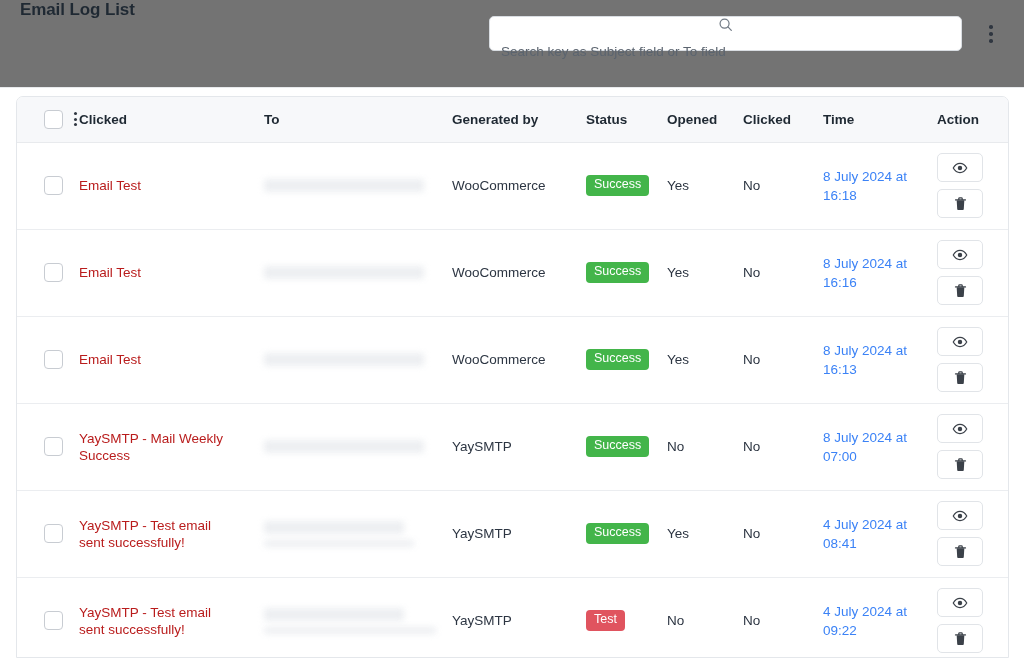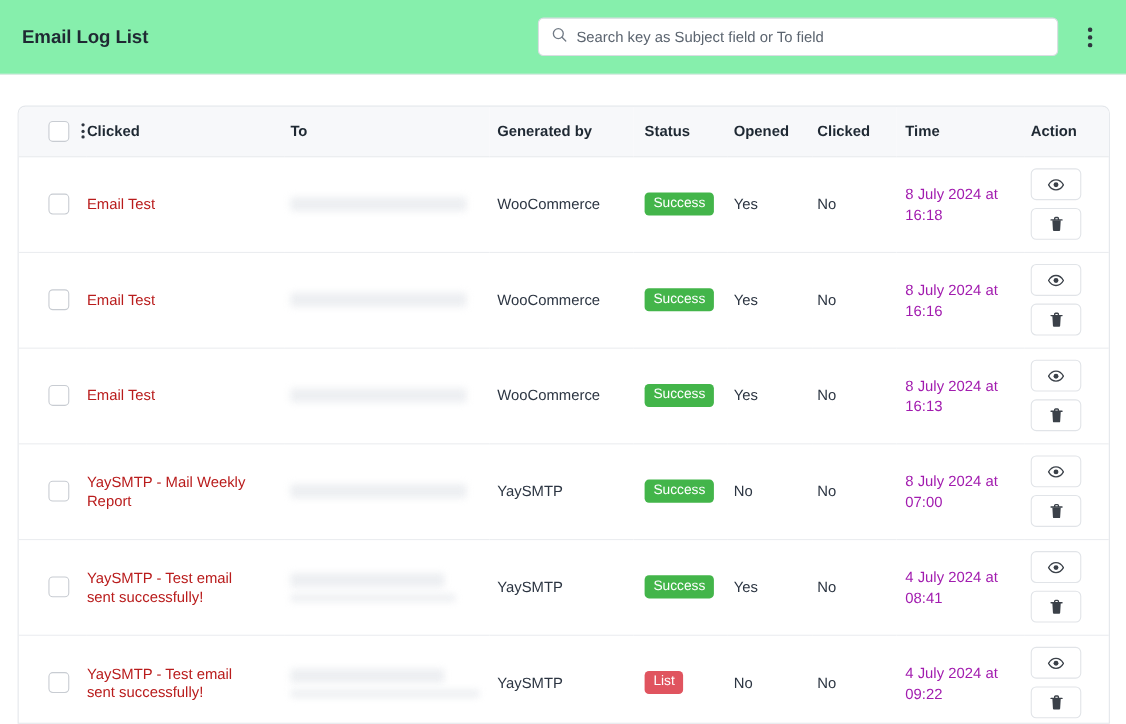--- a/index.html
+++ b/index.html
@@ -7,26 +7,26 @@
     width: 1024px; height: 658px;
     background: #ffffff;
     font-family: "Liberation Sans", sans-serif;
     -webkit-font-smoothing: antialiased;
     overflow: hidden;
   }
 
   
   .topbar {
     position: relative;
-    height: 68px;
+    height: 88px;
     display: flex;
-    align-items: center;
+    align-items: flex-start;
     padding: 0 16px 0 20px;
     border-bottom: 1px solid #e8eaed;
-    background: #86efac;
+    background: #737373;
   }
   .page-title {
     font-size: 17px;
     font-weight: bold;
     color: #1f2933;
     letter-spacing: -0.1px;
     white-space: nowrap;
   }
 
   .daterange {
@@ -53,20 +53,21 @@
     position: absolute;
     left: 489px; top: 16px;
     width: 473px; height: 35px;
     border: 1px solid #d9dde2;
     border-radius: 5px;
     background: #fff;
     display: flex;
     align-items: center;
     padding: 0 11px;
     gap: 8px;
+    flex-direction: column;
   }
   .searchbox .search-input {
     border: 0; outline: 0; background: transparent;
     font-family: "Liberation Sans", sans-serif;
     font-size: 13.5px;
     color: #2c3542;
     width: 100%;
     height: 100%;
   }
   .searchbox .search-input::placeholder { color: #5b646f; opacity: 1; }
@@ -174,21 +175,21 @@
     background: #eceef1;
     filter: blur(3.2px);
     opacity: .95;
   }
   .blur-bar + .blur-bar { margin-top: 6px; }
 
   .gen-cell   { padding-left: 7px; white-space: nowrap; }
   .status-cell{ padding-left: 10px; }
   .open-cell  { padding-left: 6px; }
   .click-cell { padding-left: 4px; }
-  .time-cell  { padding-left: 8px; line-height: 19px; color:#a21caf; }
+  .time-cell  { padding-left: 8px; line-height: 19px; color:#3b82f6; }
 
   .badge {
     display: inline-block;
     padding: 3px 8px 4px;
     border-radius: 4px;
     font-size: 12.5px;
     font-weight: normal;
     color: #fff;
     line-height: 1.1;
   }
@@ -379,21 +380,21 @@
                   </svg>
                 </span>
               </button>
             </div>
           </td>
         </tr>
         <tr>
           <td class="td-check">
             <span class="chk"></span>
           </td>
-          <td><a class="subject-link">YaySMTP - Mail Weekly Report</a></td>
+          <td><a class="subject-link">YaySMTP - Mail Weekly Success</a></td>
           <td class="blur-cell">
             <div class="blur-bar" style="width:160px"></div>
           </td>
           <td class="gen-cell">YaySMTP</td>
           <td class="status-cell"><span class="badge success">Success</span></td>
           <td class="open-cell">No</td>
           <td class="click-cell">No</td>
           <td class="time-cell">
             <div>8 July 2024 at</div>
             <div>07:00</div>
@@ -462,21 +463,21 @@
         <tr>
           <td class="td-check">
             <span class="chk"></span>
           </td>
           <td><a class="subject-link">YaySMTP - Test email sent successfully!</a></td>
           <td class="blur-cell">
             <div class="blur-bar" style="width:140px"></div>
             <div class="blur-bar" style="width:172px;height:7px"></div>
           </td>
           <td class="gen-cell">YaySMTP</td>
-          <td class="status-cell"><span class="badge fail">List</span></td>
+          <td class="status-cell"><span class="badge fail">Test</span></td>
           <td class="open-cell">No</td>
           <td class="click-cell">No</td>
           <td class="time-cell">
             <div>4 July 2024 at</div>
             <div>09:22</div>
           </td>
           <td class="action-cell">
             <div class="action-wrap">
               <button class="act-btn">
                 <span>

